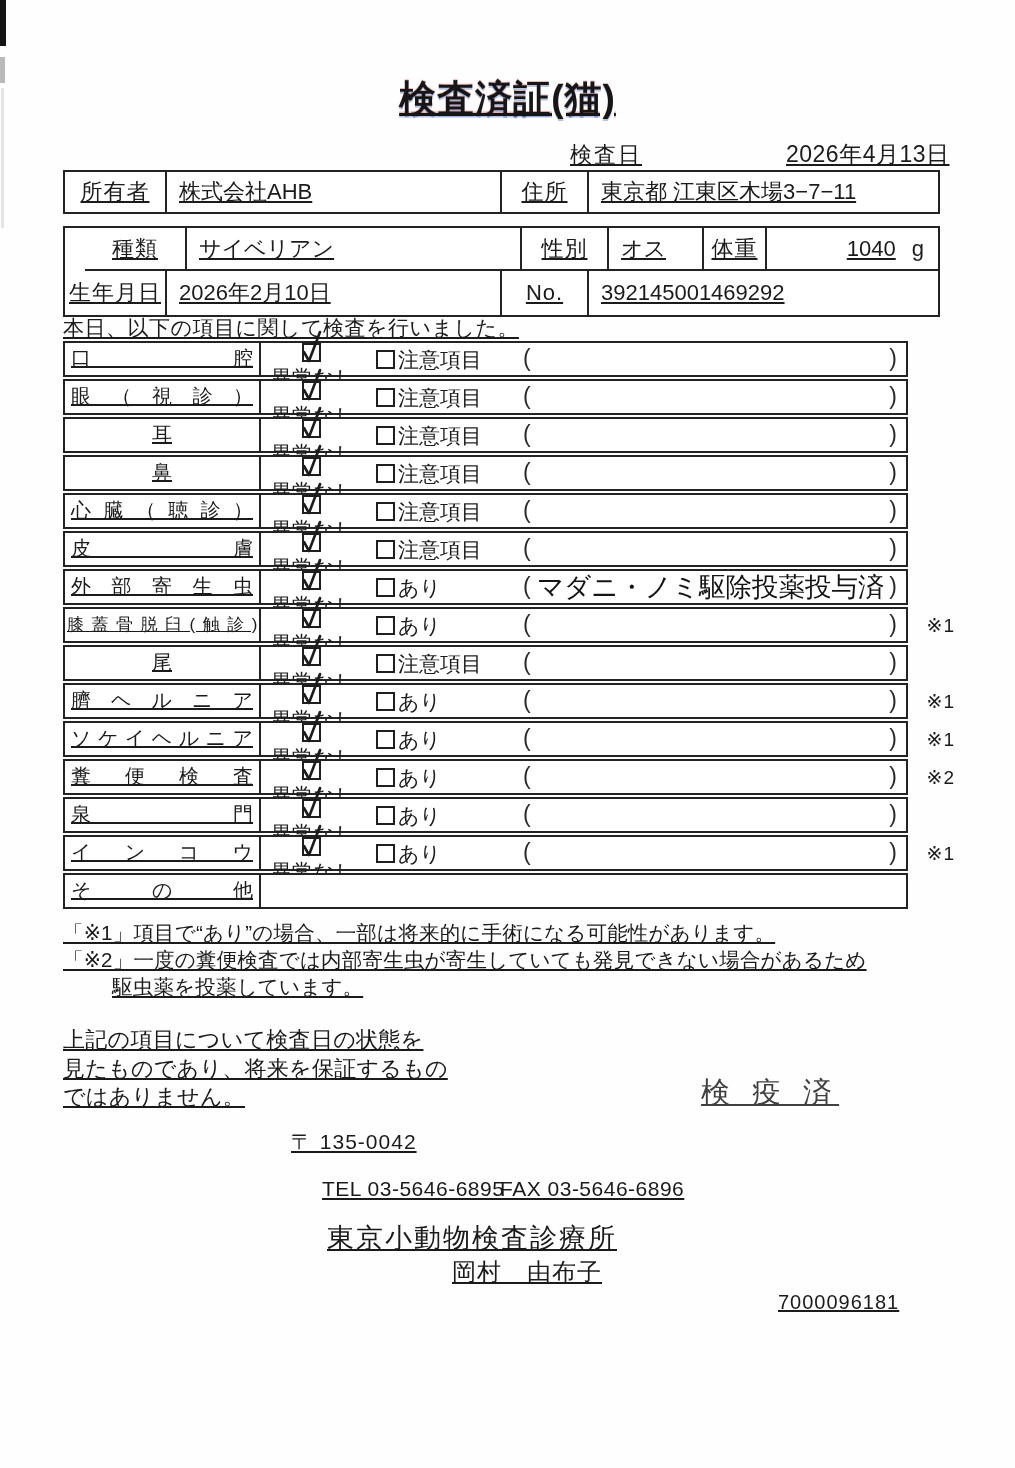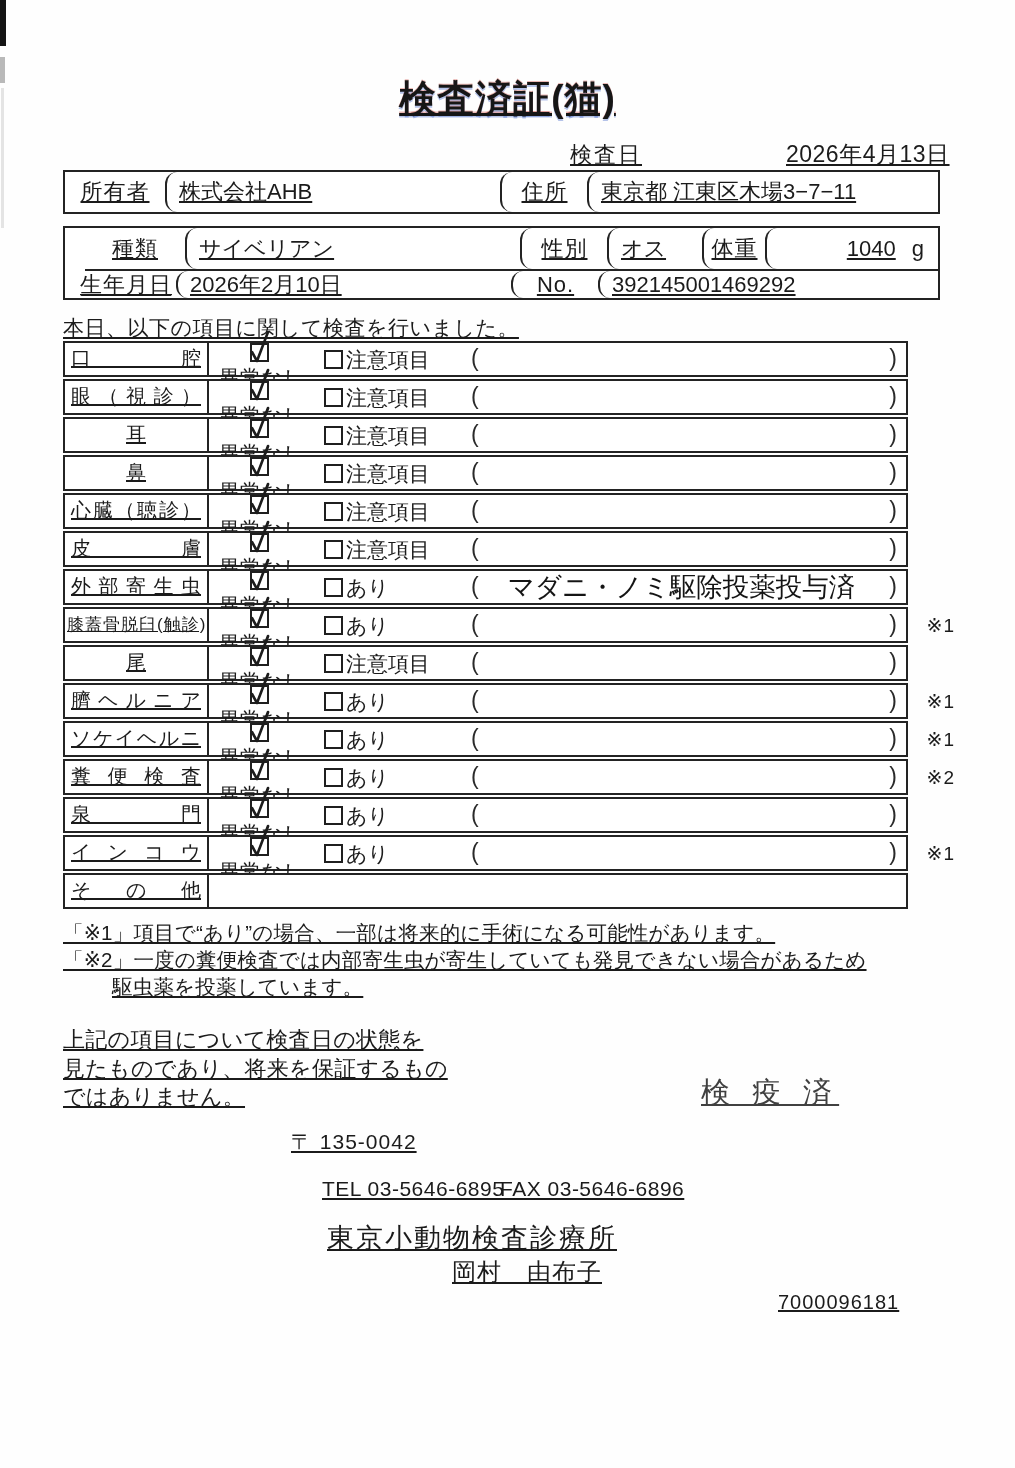--- a/index.html
+++ b/index.html
@@ -20,43 +20,43 @@
     text-shadow:0 -1.5px 0 rgba(195,55,45,.35), 0 1.5px 0 rgba(45,85,195,.35);
   }
   .exam-date-label{left:570px;top:140px;font-size:22px;letter-spacing:2px;}
   .exam-date-value{left:786px;top:139px;font-size:23px;letter-spacing:.5px;}
 
   
   .htable{border:2px solid #232323;box-sizing:border-box;background:#fff;}
   .hrow{display:grid;height:41px;}
   .hrow > div{
     box-sizing:border-box;display:flex;align-items:center;
-    font-size:22px;overflow:hidden;white-space:nowrap;border-radius:12px;
+    font-size:22px;overflow:hidden;white-space:nowrap;
   }
   .hrow > div + div{border-left:2px solid #232323;}
   .cell-label{justify-content:center;letter-spacing:1px;}
   .cell-value{padding-left:12px;}
   .owner-table{left:63px;top:170px;width:877px;}
   .owner-table .hrow{grid-template-columns:100px 335px 87px auto;height:40px;}
   .pet-table{left:63px;top:226px;width:877px;}
   .pet-table .row1{grid-template-columns:100px 335px 87px 95px 63px auto;border-bottom:2px solid #232323;margin-left:20px;}
-  .pet-table .row2{grid-template-columns:100px 335px 87px auto;height:27px;padding-left:11px;}
+  .pet-table .row2{grid-template-columns:100px 335px 87px auto;height:44px;}
   .weight-cell{justify-content:flex-end;padding-right:14px;gap:16px;}
   .no-label{font-size:20px;}
 
   .intro-line{left:63px;top:314px;font-size:21px;letter-spacing:.5px;}
 
   
   .exam-table{left:63px;top:341px;width:845px;}
   .exam-row{
     position:relative;display:flex;height:36px;margin-bottom:2px;
     border:2px solid #232323;box-sizing:border-box;background:#fff;
   }
   .row-label{
-    width:144px;box-sizing:border-box;border-right:2px solid #232323;
+    width:196px;box-sizing:border-box;border-right:2px solid #232323;
     padding:0 6px;font-size:20px;line-height:31px;overflow:hidden;
   }
   .row-label.justify{text-align:justify;text-align-last:justify;}
   .row-label.center{text-align:center;text-align-last:center;}
   .row-label.small{font-size:17px;padding:0 2px;letter-spacing:-.5px;line-height:32px;}
   .row-content{position:relative;flex:1;font-size:21px;line-height:31px;}
   .g{position:absolute;top:0;white-space:nowrap;display:flex;align-items:center;height:32px;}
   .g1{left:7px;flex-direction:column;}
   .g2{left:115px;}
   .opt-text{margin-left:3px;}

